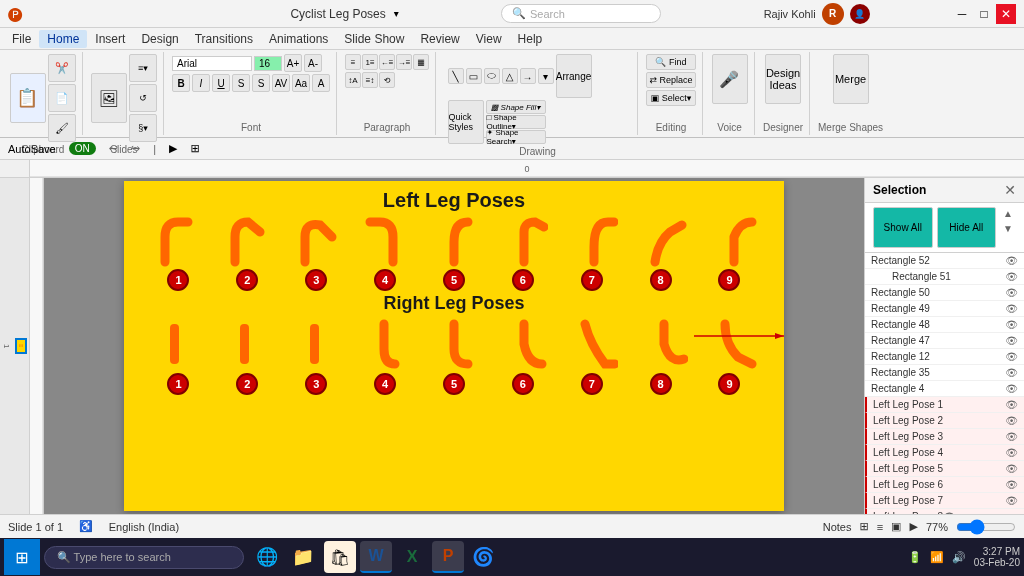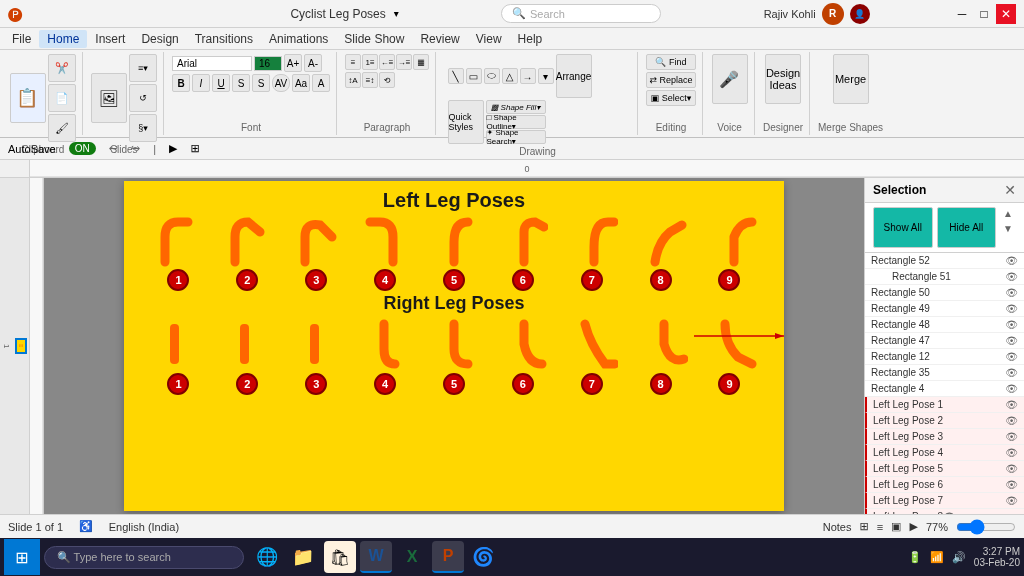--- a/index.html
+++ b/index.html
@@ -179,31 +179,31 @@
         <div class="ribbon-icon" style="font-size:9px;">§▾</div>
       </div>
     </div>
     <span class="ribbon-group-label">Slides</span>
   </div>
 
   <div class="ribbon-group" style="min-width:120px;">
     <div style="display:flex;flex-direction:column;gap:2px;width:100%;">
       <div style="display:flex;gap:2px;align-items:center;">
         <div style="background:white;border:1px solid #ccc;padding:1px 4px;font-size:10px;width:80px;">Arial</div>
-        <div style="background:#15803d;border:1px solid #ccc;padding:1px 4px;font-size:10px;width:28px;">16</div>
+        <div style="background:#86efac;border:1px solid #ccc;padding:1px 4px;font-size:10px;width:28px;">16</div>
         <div class="ribbon-icon" style="width:18px;height:18px;">A+</div>
         <div class="ribbon-icon" style="width:18px;height:18px;">A-</div>
       </div>
       <div style="display:flex;gap:2px;align-items:center;">
         <div class="ribbon-icon" style="width:18px;height:18px;font-weight:bold;">B</div>
         <div class="ribbon-icon" style="width:18px;height:18px;font-style:italic;">I</div>
         <div class="ribbon-icon" style="width:18px;height:18px;text-decoration:underline;">U</div>
         <div class="ribbon-icon" style="width:18px;height:18px;">S</div>
         <div class="ribbon-icon" style="width:18px;height:18px;">S</div>
-        <div class="ribbon-icon" style="width:18px;height:18px;border-radius:8px;">AV</div>
+        <div class="ribbon-icon" style="width:18px;height:18px;">AV</div>
         <div class="ribbon-icon" style="width:18px;height:18px;">Aa</div>
         <div class="ribbon-icon" style="width:18px;height:18px;">A</div>
       </div>
     </div>
     <span class="ribbon-group-label">Font</span>
   </div>
 
   <div class="ribbon-group" style="min-width:90px;">
     <div style="display:flex;flex-direction:column;gap:2px;">
       <div style="display:flex;gap:1px;">

